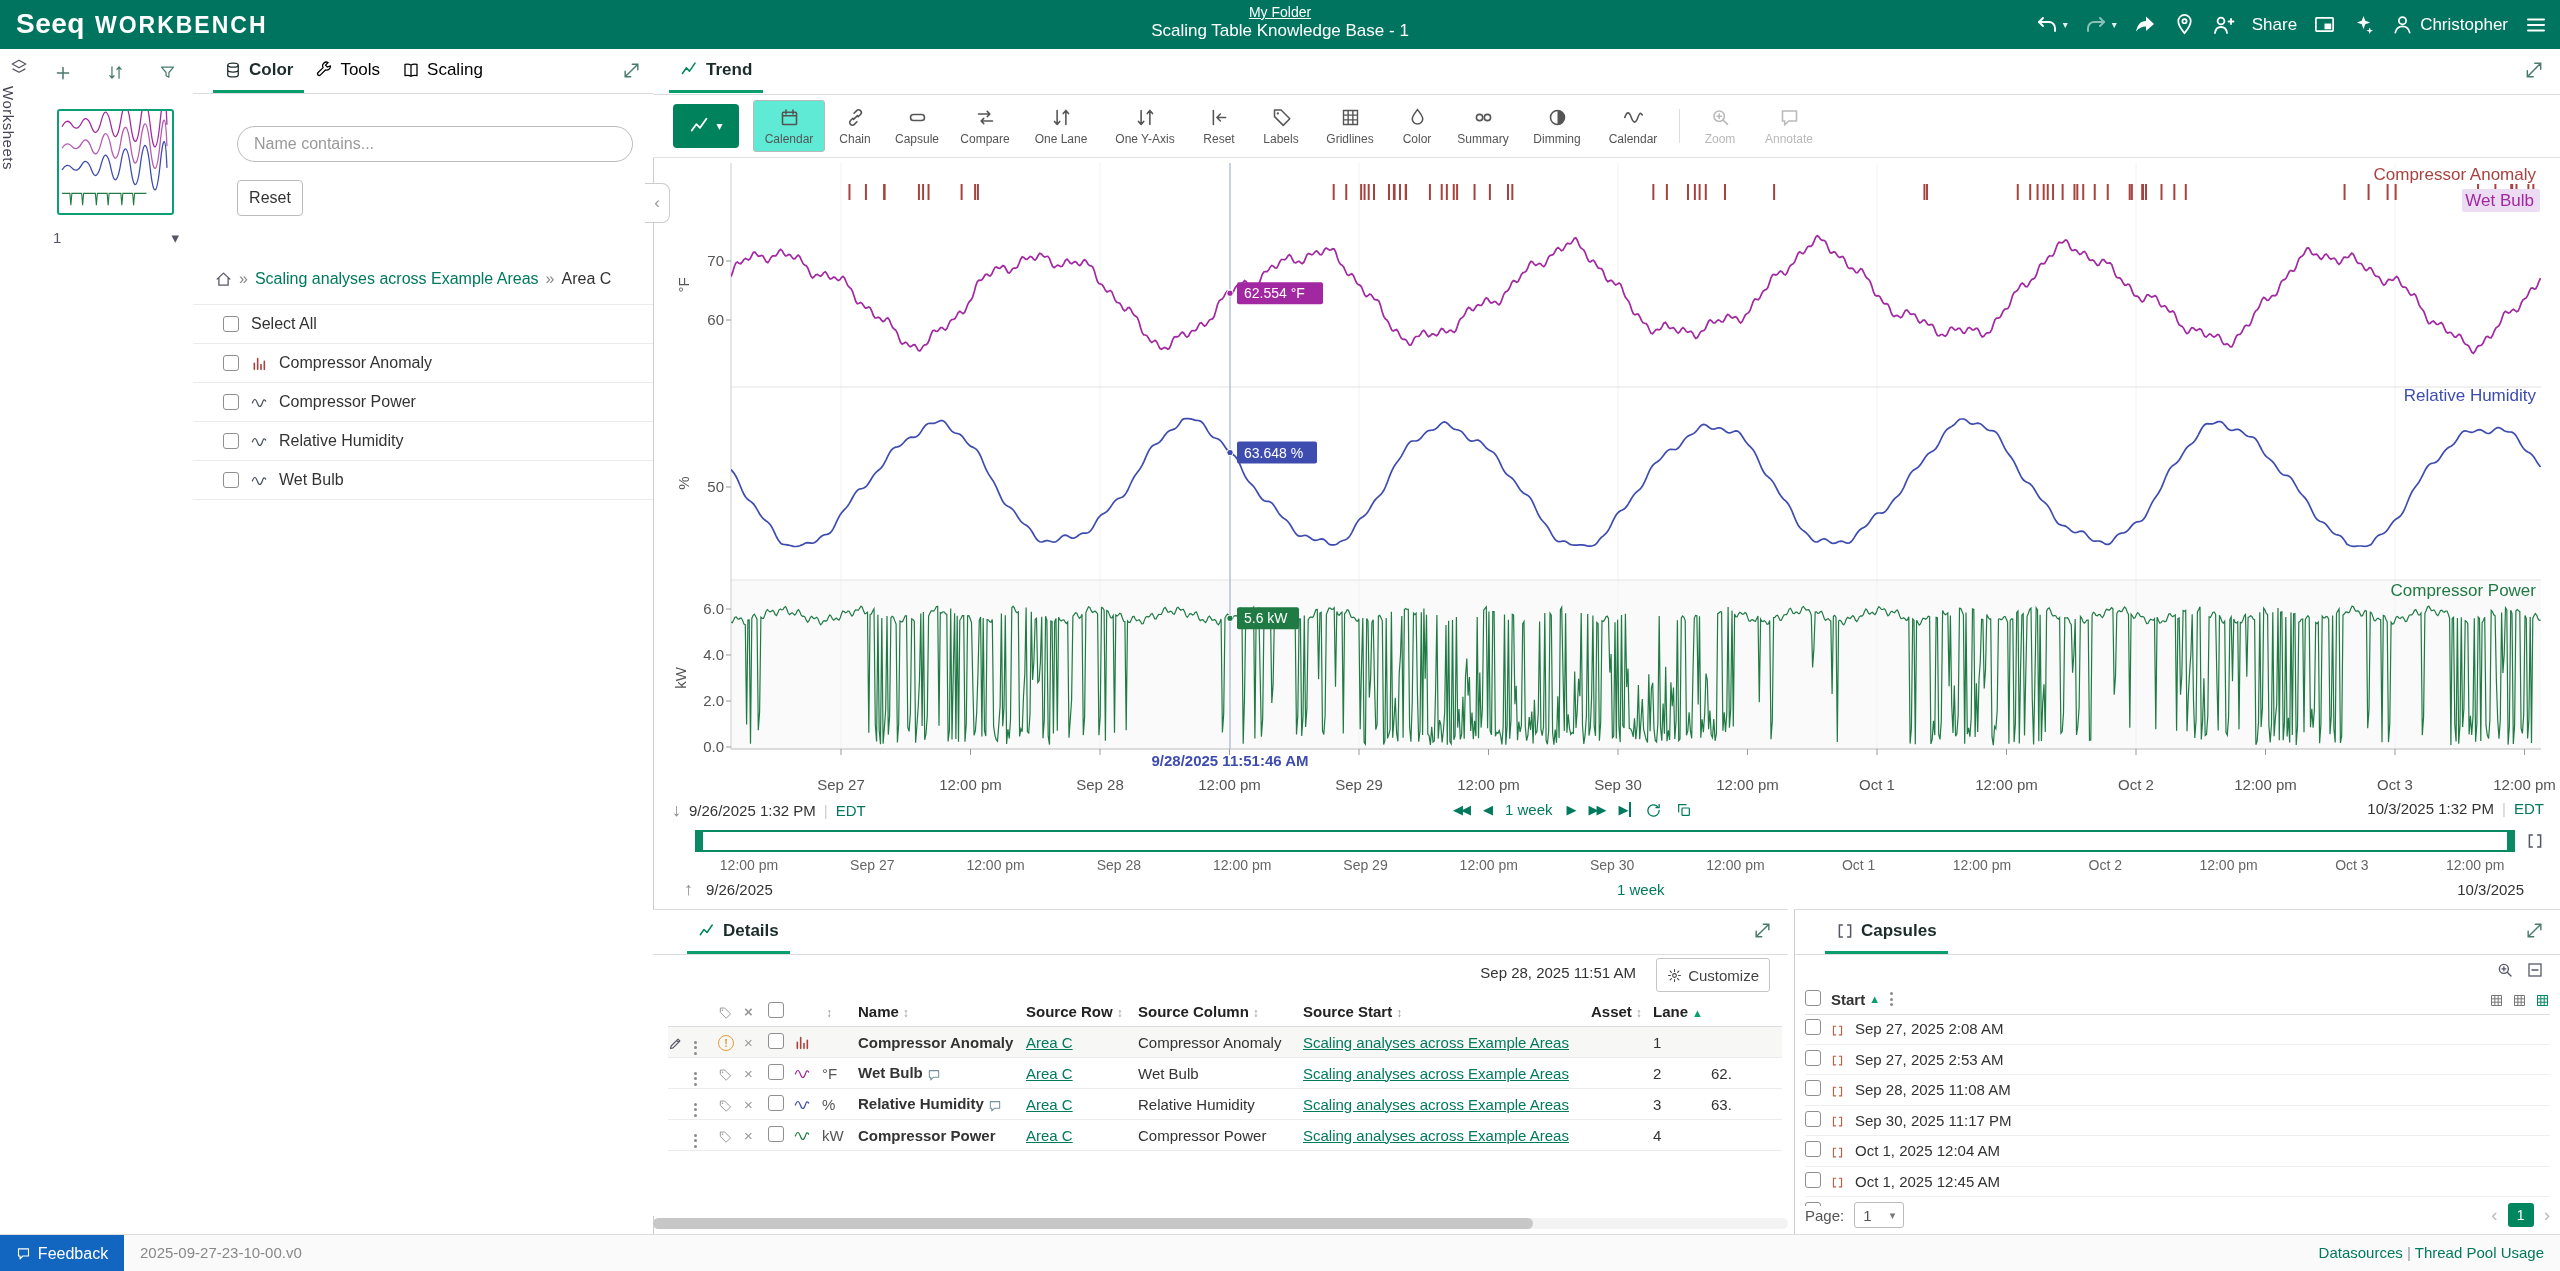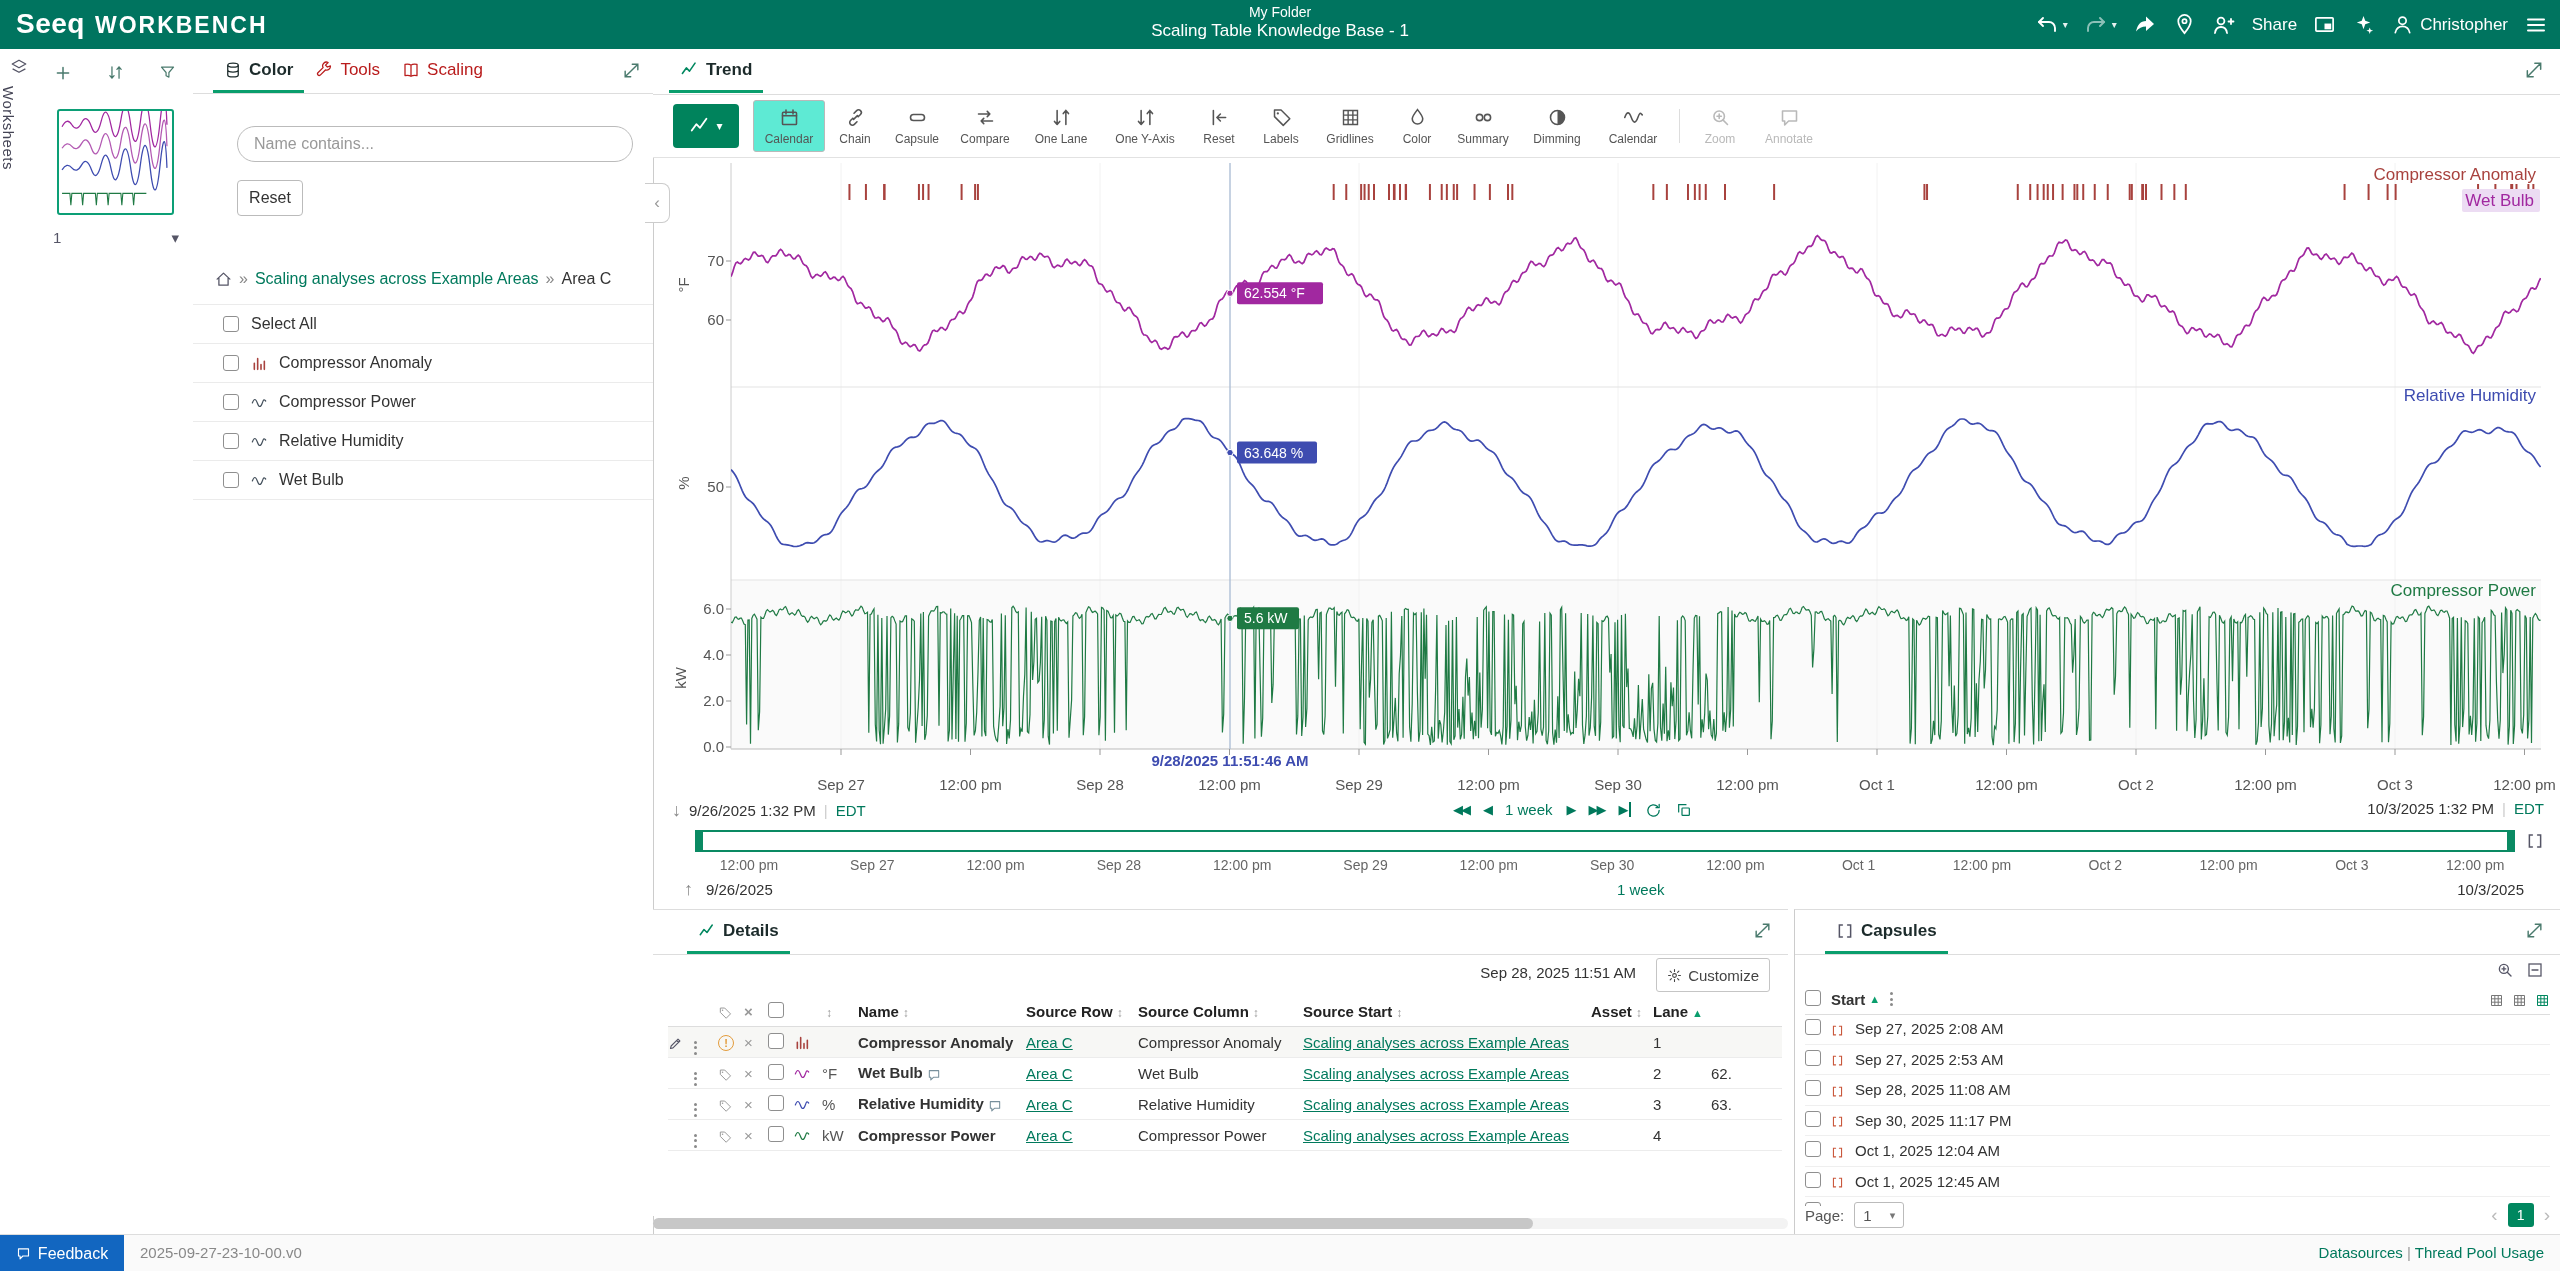--- a/index.html
+++ b/index.html
@@ -11,35 +11,35 @@
   :root{--teal:#00795c;--green:#0a9e6d;--hdr:#00745f;--wet:#a128a0;--hum:#3e4cb0;--pow:#1f7a44;--ano:#a8423e}
   .link{color:var(--teal);text-decoration:underline;cursor:pointer}
   .cb{width:16px;height:16px;border:1.5px solid #8f8f8f;border-radius:3px;background:#fff;display:inline-block;box-sizing:border-box}
   .kebab{display:inline-flex;flex-direction:column;gap:2.5px;align-items:center}
   .kebab i{width:3px;height:3px;border-radius:50%;background:#8a8a8a}
   
   #topbar{left:0;top:0;width:2560px;height:49px;background:var(--hdr);color:#fff}
   #logo{left:16px;top:8px;font-size:28px;font-weight:800;letter-spacing:.5px}
   #logo b{font-size:23px;font-weight:700;letter-spacing:2px;margin-left:10px}
   #tb-center{left:0;right:0;top:0;text-align:center}
-  #tb-folder{font-size:14px;margin-top:4px;display:inline-block;cursor:pointer}
+  #tb-folder{font-size:14px;text-decoration:underline;margin-top:4px;display:inline-block;cursor:pointer}
   #tb-title{font-size:17px;margin-top:2px}
   #tb-right{right:12px;top:0;height:49px;display:flex;align-items:center;gap:16px;font-size:17px}
   #tb-right .mini{font-size:10px;margin-left:-12px;opacity:.9}
   
   #rail{left:0;top:49px;width:37px;height:1185px;background:#fff;border-right:1px solid #ddd;text-align:center}
   #rail .vtxt{writing-mode:vertical-rl;font-size:15px;color:#445;letter-spacing:.5px;margin-top:10px}
   #ws-panel{left:37px;top:49px;width:156px;height:1185px;background:#fff;border-right:1px solid #ccc}
   #ws-panel .ticons{position:absolute;left:0;top:14px;width:156px;display:flex;justify-content:space-around;color:#4a7a6d}
   #ws-thumb{position:absolute;left:20px;top:60px;width:117px;height:106px;border:2px solid #0c9f76;border-radius:3px;background:#fff;box-sizing:border-box;cursor:pointer}
   #ws-count{position:absolute;left:16px;top:180px;right:14px;display:flex;justify-content:space-between;color:#556;font-size:15px}
   
   #data-panel{left:193px;top:49px;width:460px;height:1185px;background:#fff;border-right:1px solid #ccc}
   .tabrow{height:45px;border-bottom:1px solid #ddd;display:flex;align-items:flex-end;padding-left:20px;box-sizing:border-box}
-  .ptab{display:inline-flex;align-items:center;gap:7px;height:44px;padding:0 11px;font-size:17px;color:#b91c1c;border-bottom:3px solid transparent;box-sizing:border-box;cursor:pointer}
+  .ptab{display:inline-flex;align-items:center;gap:7px;height:44px;padding:0 11px;font-size:17px;color:#000000;border-bottom:3px solid transparent;box-sizing:border-box;cursor:pointer}
   .ptab.on{color:#1c2b2b;font-weight:600;border-bottom-color:var(--green)}
   #dp-expand{position:absolute;right:12px;top:12px;color:#4a7a6d}
   #dp-search{position:absolute;left:44px;top:77px;width:396px;height:36px;border:1px solid #bbb;border-radius:18px;padding:0 16px;font-size:16px;color:#333;box-sizing:border-box;font-family:inherit}
   #dp-search::placeholder{color:#999}
   #dp-reset{position:absolute;left:44px;top:131px;width:66px;height:36px;border:1px solid #bbb;border-radius:4px;background:#fff;font-size:16px;color:#333;font-family:inherit;cursor:pointer}
   #dp-crumb{position:absolute;left:22px;top:221px;display:flex;align-items:center;gap:7px;font-size:16px}
   #dp-crumb .sep{color:#888}
   #dp-list{position:absolute;left:0;top:255px;right:0}
   .dp-row{height:38px;display:flex;align-items:center;gap:12px;padding-left:30px;border-bottom:1px solid #ebebeb;font-size:16px;color:#333}
   .dp-row:first-child{border-top:1px solid #ebebeb}

